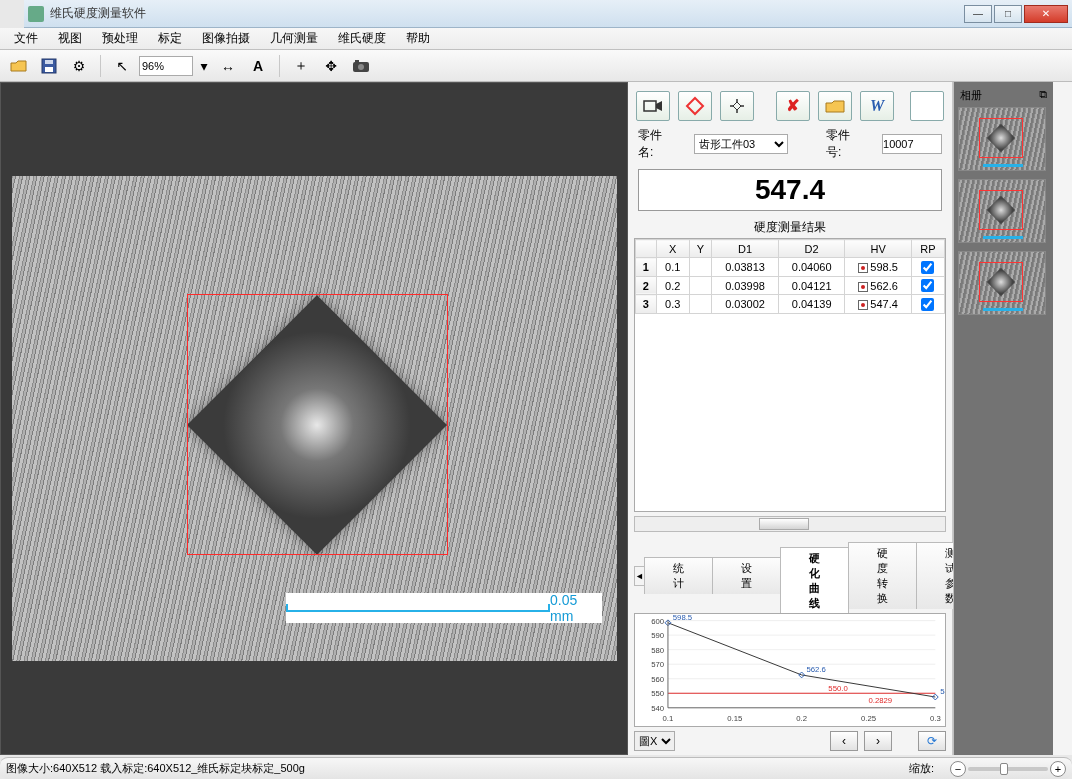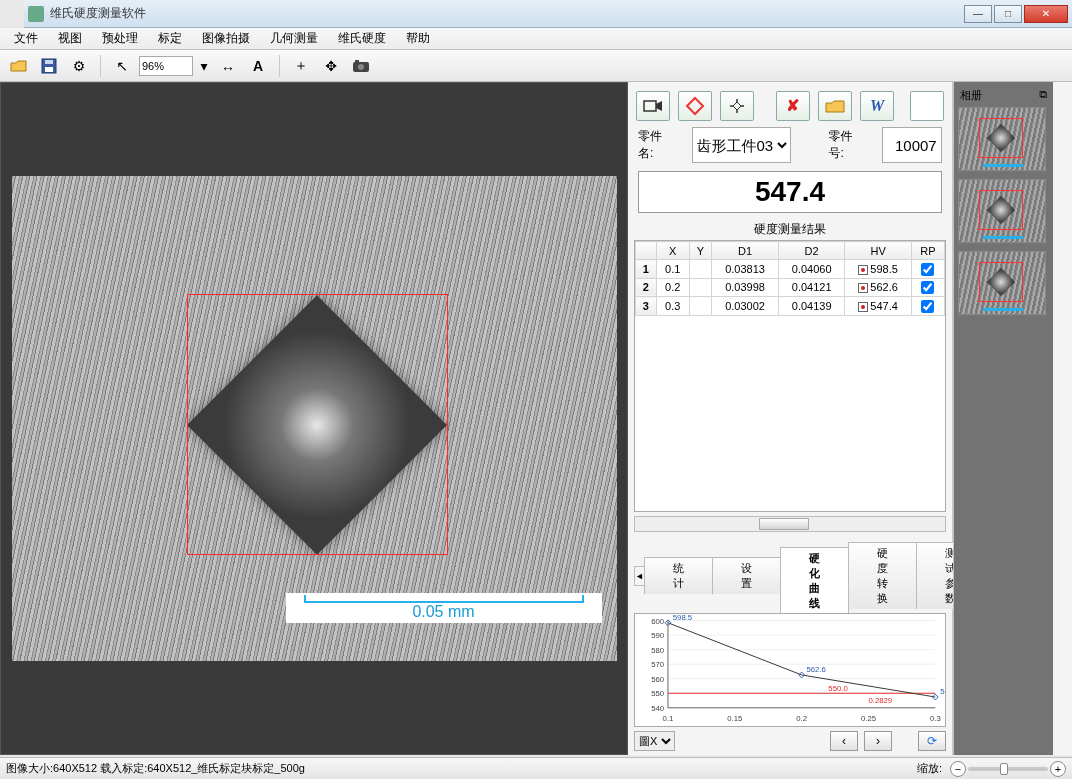--- a/index.html
+++ b/index.html
@@ -31,34 +31,34 @@
   repeating-linear-gradient(102deg,#888 0 1px,#aaa 1px 3px,#7a7a7a 3px 4px,#bbb 4px 7px),
   linear-gradient(#9a9a9a,#8a8a8a);
   filter: contrast(1.05) brightness(1.02);
 }
 .indent { position:absolute; left:175px; top:118px; width:261px; height:261px; }
 .indent .diamond { position:absolute; left:50%; top:50%; width:184px; height:184px; transform: translate(-50%,-50%) rotate(45deg);
   background: radial-gradient(circle at 50% 50%, #e8e8e8 0%, #777 28%, #3b3b3b 72%);
   box-shadow: 0 0 14px rgba(0,0,0,.4);
 }
 .roi { position:absolute; left:175px; top:118px; width:261px; height:261px; border:1px solid #ff2a2a; }
-.scale-bar { position:absolute; left:274px; bottom:38px; width:316px; height:30px; background:#fff; display:flex; flex-direction:column; align-items:center; justify-content:center; font-size:16px; color:#159bd6;}
+.scale-bar { position:absolute; left:274px; bottom:38px; width:316px; height:30px; background:#fff; display:flex; flex-direction:row; align-items:center; font-size:14px; color:#159bd6;}
 .scale-bar .ticks { width:280px; height:8px; border-bottom:2px solid #27b1e8; position:relative;}
 .scale-bar .ticks::before,.scale-bar .ticks::after{content:"";position:absolute;top:0;width:2px;height:8px;background:#27b1e8;}
 .scale-bar .ticks::before{left:0;} .scale-bar .ticks::after{right:0;}
 
 .right-pane { flex:1; background:#f4f4f4; display:flex; }
 .measure-col { width:325px; padding:6px 4px 4px 4px; display:flex; flex-direction:column; border-right:1px solid #c8c8c8;}
 .tool-row { height:36px; display:flex; align-items:center; gap:8px; padding:0 4px;}
 .bigbtn { width:34px; height:30px; border:1px solid #8aa; background:linear-gradient(#fff,#e6efe6); display:flex; align-items:center; justify-content:center; font-size:16px; cursor:pointer; border-radius:2px;}
 .bigbtn.red svg path{stroke:#e33;}
 
 .part-row { display:flex; align-items:center; gap:19px; font-size:12px; padding:4px 6px;}
-.part-row select, .part-row input { font-size:15px; height:36px; border:1px solid #aaa; background:#fff; }
-.part-row select{ width:100px;} .part-row input{ width:60px; padding-left:12px;}
+.part-row select, .part-row input { font-size:11px; height:20px; border:1px solid #aaa; background:#fff; }
+.part-row select{ width:100px;} .part-row input{ width:60px; padding-left:0;}
 
 .value-row { display:flex; gap:8px; padding:4px 6px;}
 .value-box { flex:1; border:1px solid #999; background:#fff; text-align:center; font-size:28px; font-weight:bold; padding:4px 0; font-family:Arial,sans-serif;}
 
 .sec-title { text-align:center; font-size:12px; font-weight:normal; padding:4px 0 2px;}
 .tbl-wrap { border:1px solid #aaa; background:#fff; height:280px; overflow:auto; margin:0 2px;}
 table.data { width:100%; border-collapse:collapse; font-size:11px; }
 table.data th, table.data td { border:1px solid #d4d4d4; padding:2px 4px; text-align:center; height:18px;}
 table.data th { background:linear-gradient(#fdfdfd,#ececec); font-weight:normal;}
 table.data td.rowhdr { background:linear-gradient(#fdfdfd,#ececec); font-weight:bold;}
@@ -82,21 +82,21 @@
 
 .album-col { width:100px; background:#737373; padding:4px; font-size:11px; border-left:1px solid #c0c0c0;}
 .album-col .hdr { display:flex; justify-content:space-between; padding:2px 2px 4px;}
 .thumb { width:88px; height:64px; border:1px solid #888; margin-bottom:8px; position:relative; background:
   repeating-linear-gradient(102deg,#888 0 1px,#aaa 1px 3px,#7a7a7a 3px 5px); cursor:pointer;}
 .thumb .roi{left:20px;top:10px;width:44px;height:40px;border:1px solid #f33;}
 .thumb .di{position:absolute;left:42px;top:30px;width:20px;height:20px;transform:translate(-50%,-50%) rotate(45deg);background:radial-gradient(circle,#ddd 0%,#444 80%);}
 .thumb .bar{position:absolute;left:24px;bottom:3px;width:40px;height:3px;background:#27b1e8;}
 
 
-.status { position:absolute; left:0; right:0; bottom:0; height:22px; background:linear-gradient(#f7f7f7,#e4e4e4); border-top:1px solid #bcbcbc; display:flex; align-items:center; font-size:11px; padding:0 6px; gap:8px;}
+.status { position:absolute; left:0; right:0; bottom:0; height:22px; background:linear-gradient(#f7f7f7,#e4e4e4); border-top:1px solid #bcbcbc; display:flex; align-items:center; font-size:11px; padding:0 6px; gap:16px;border-radius:8px;}
 .status .spacer{flex:1;}
 .status .zctl{display:flex;align-items:center;gap:2px;}
 .zround{width:16px;height:16px;border:1px solid #8a8a8a;border-radius:50%;display:flex;align-items:center;justify-content:center;font-size:11px;cursor:pointer;background:#fff;}
 .slider{width:80px;height:4px;background:#c8c8c8;position:relative;border-radius:2px;}
 .slider .knob{position:absolute;left:40%;top:-4px;width:8px;height:12px;background:#fff;border:1px solid #888;border-radius:2px;}
 </style>
 </head>
 <body>
 
 <div class="titlebar">

